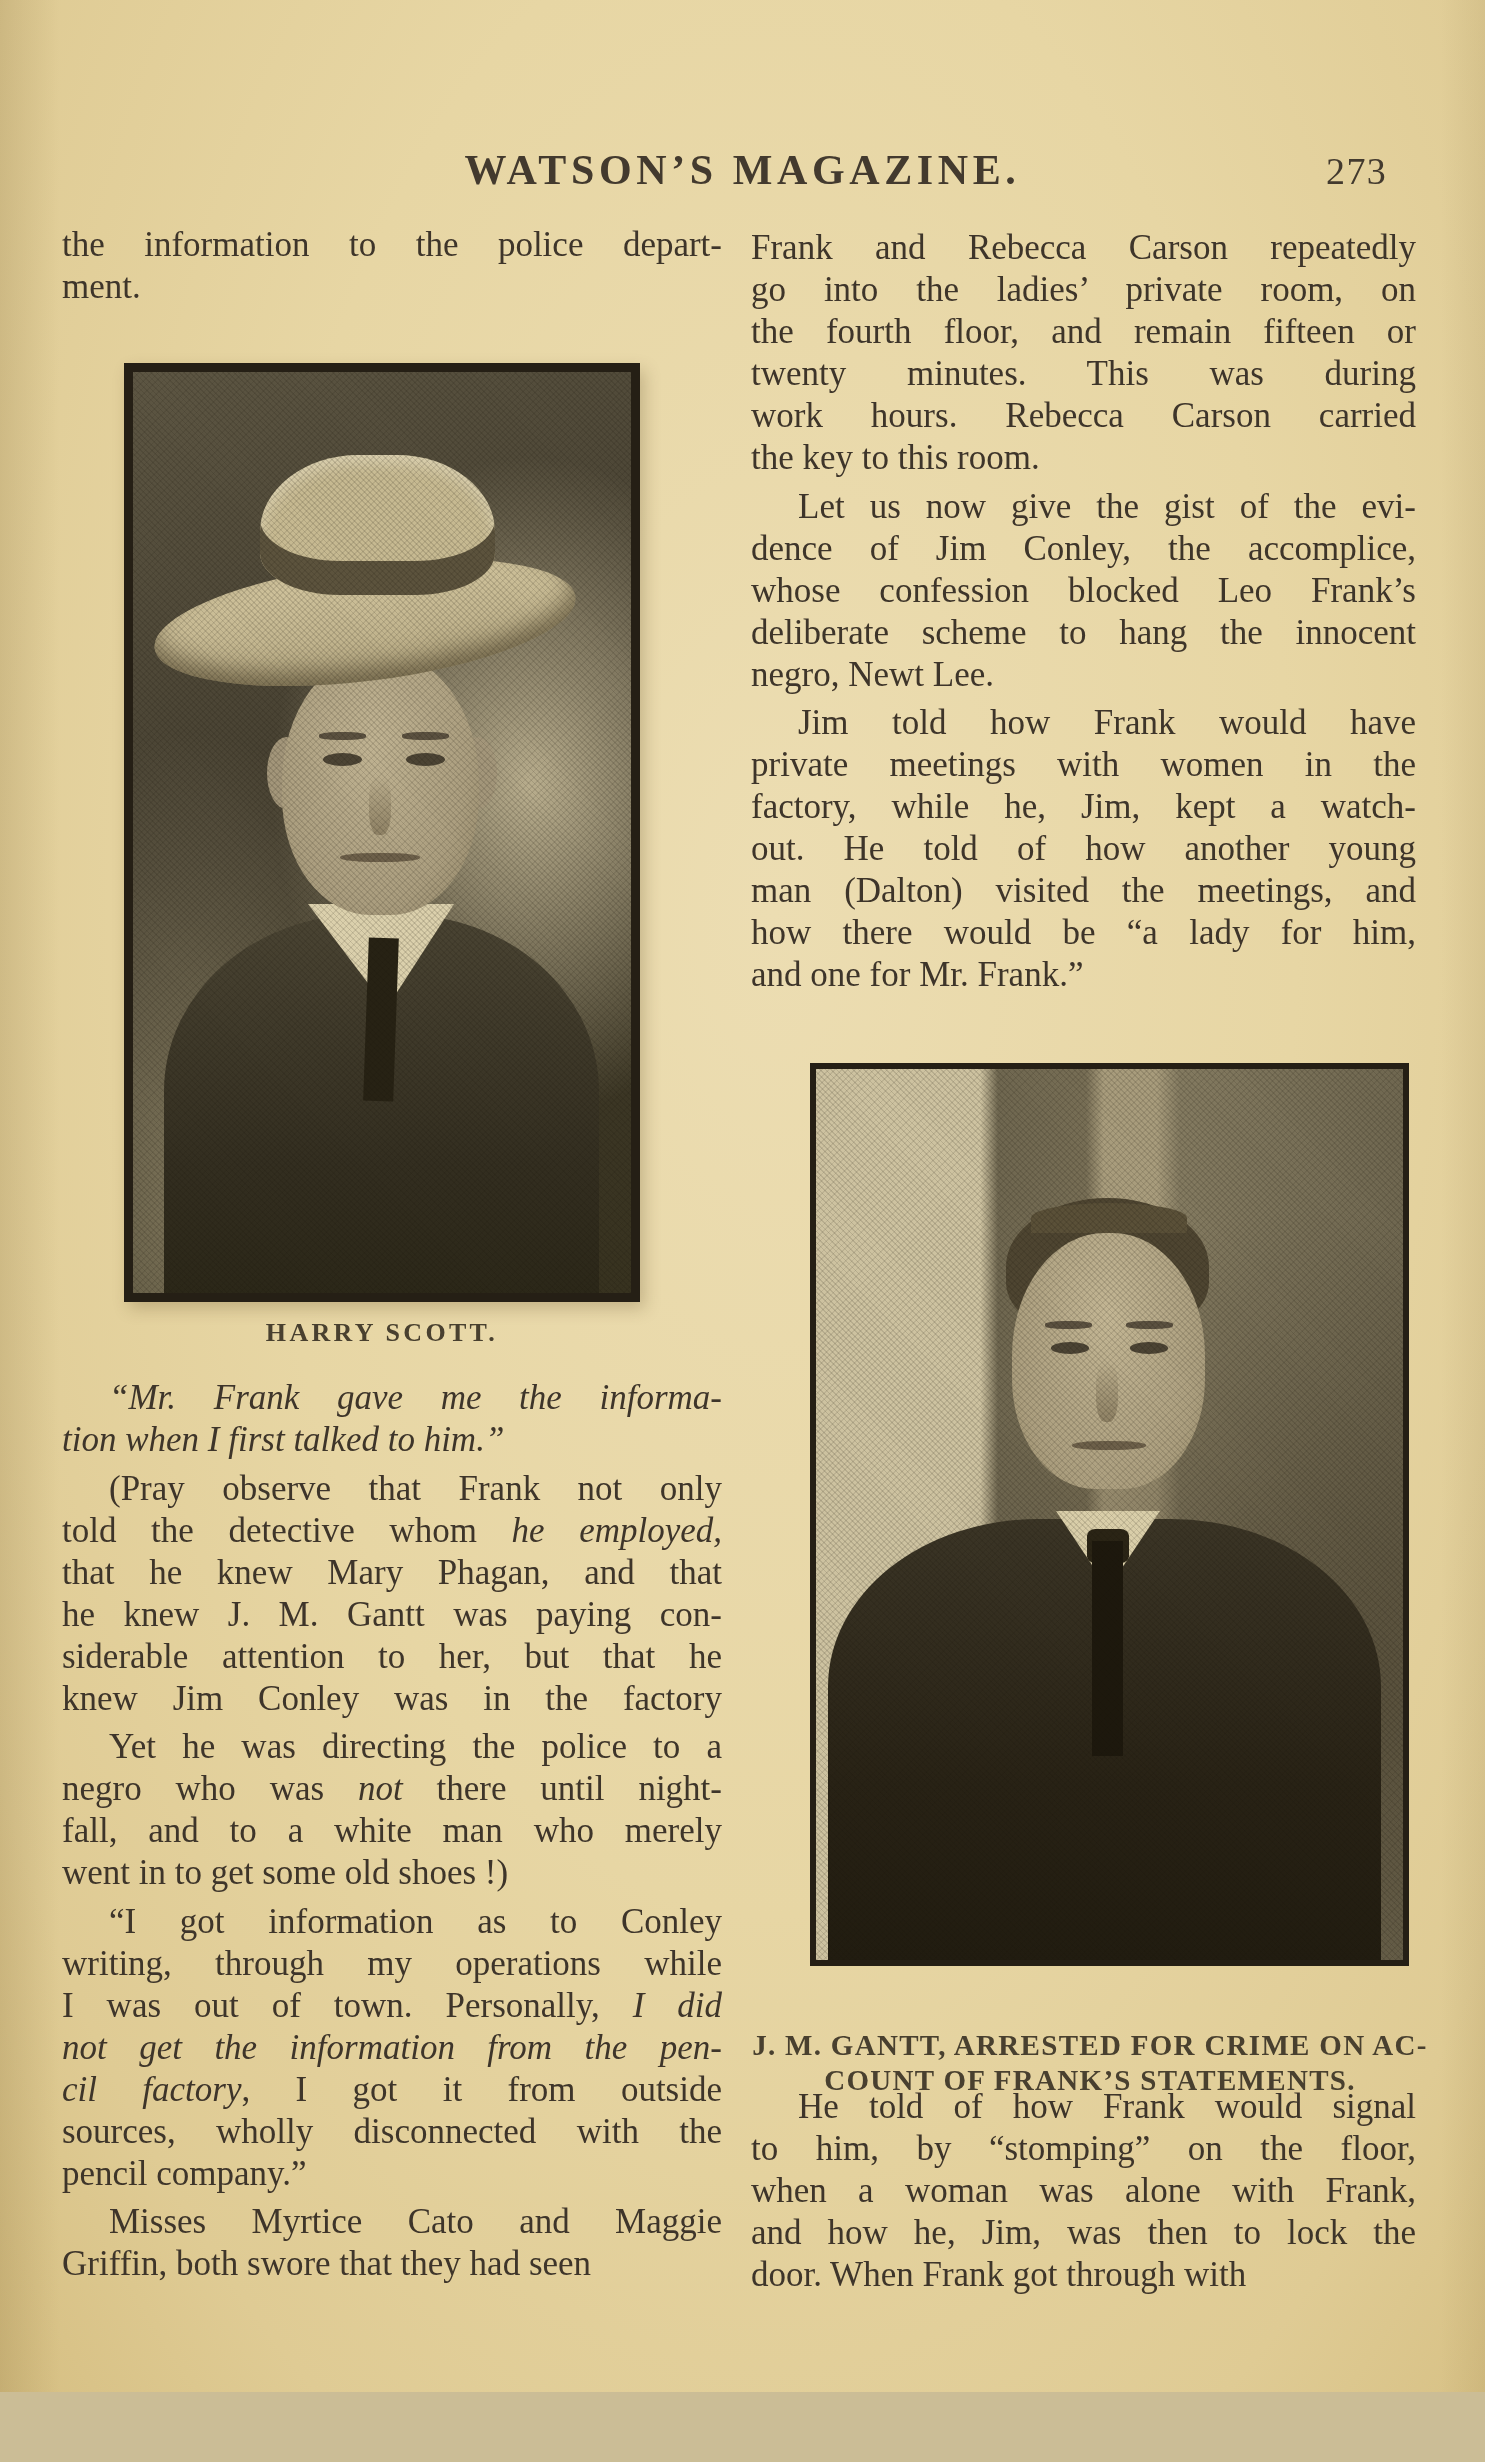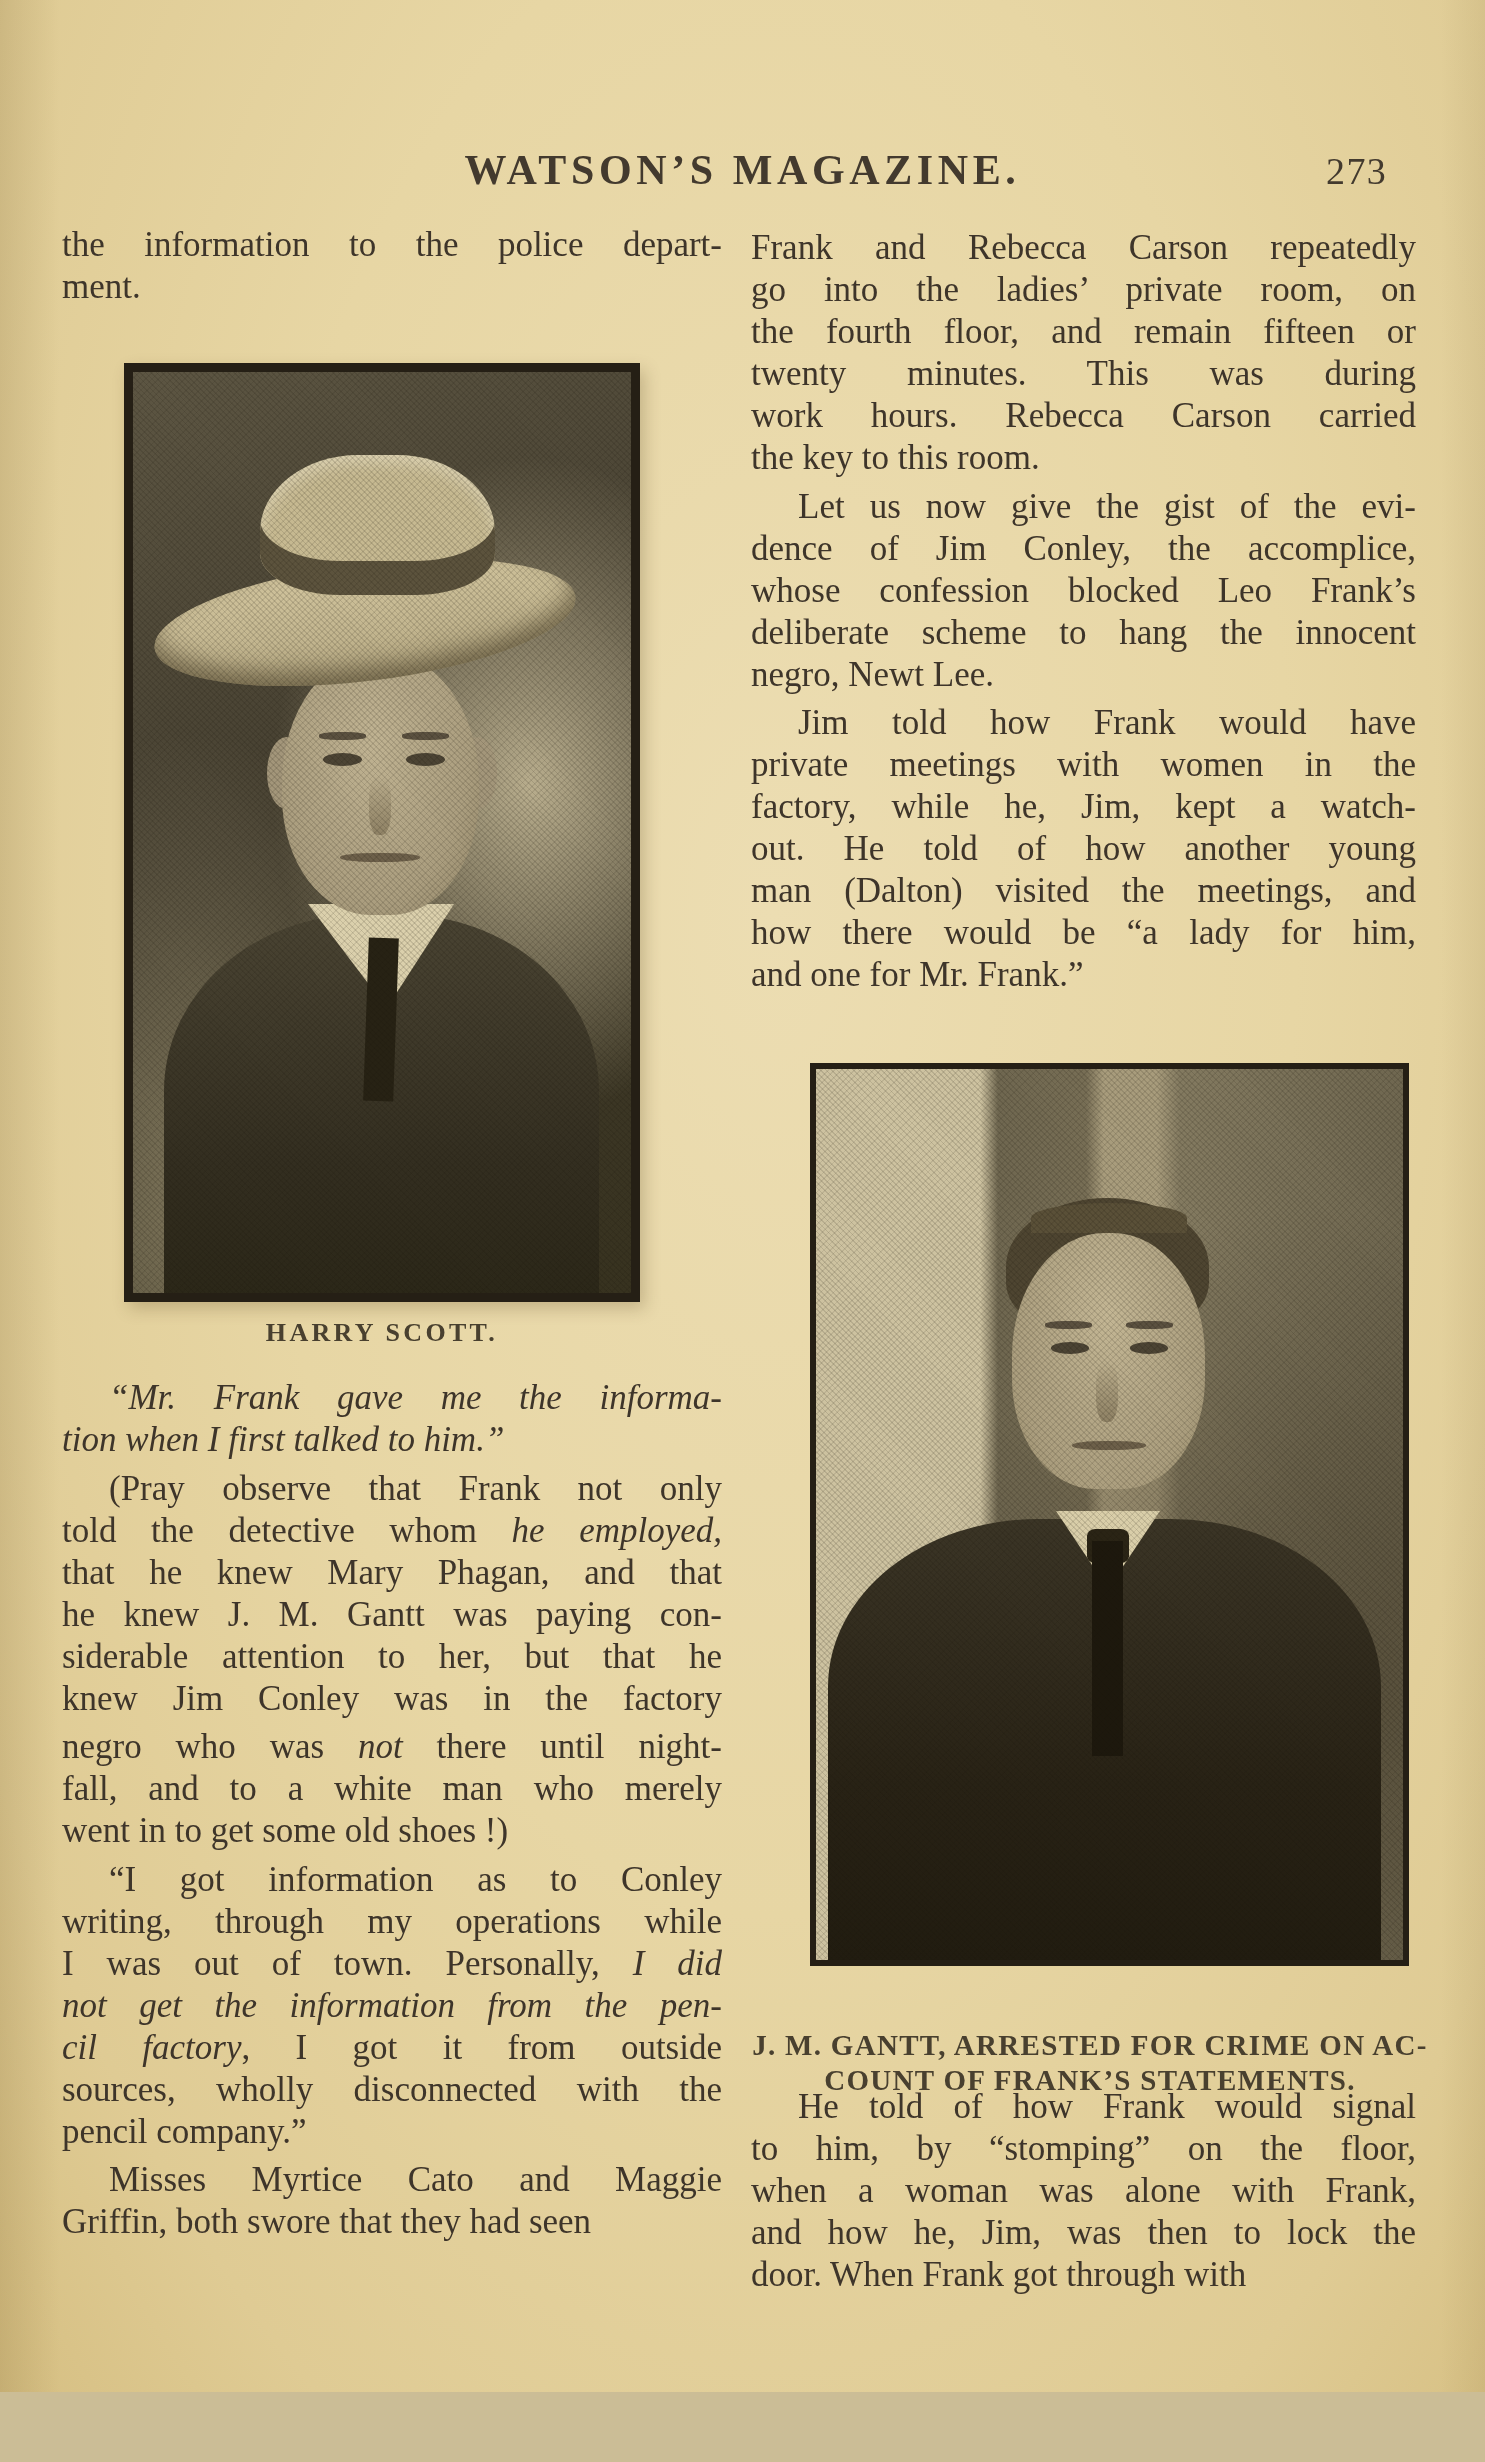--- a/index.html
+++ b/index.html
@@ -164,20 +164,21 @@
       </div>
       <div class="para">
         <div class="tline indent"><span>(Pray observe that Frank not only</span></div>
         <div class="tline"><span>told the detective whom </span><span class="it">he employed,</span></div>
         <div class="tline"><span>that he knew Mary Phagan, and that</span></div>
         <div class="tline"><span>he knew J. M. Gantt was paying con-</span></div>
         <div class="tline"><span>siderable attention to her, but that he</span></div>
         <div class="tline"><span>knew Jim Conley was in the factory</span></div>
       </div>
       <div class="para">
+        <div class="tline indent"><span>Yet he was directing the police to a</span></div>
         <div class="tline"><span>negro who was </span><span class="it">not</span><span> there until night-</span></div>
         <div class="tline"><span>fall, and to a white man who merely</span></div>
         <div class="tline last"><span>went in to get some old shoes !)</span></div>
       </div>
       <div class="para">
         <div class="tline indent"><span>“I got information as to Conley</span></div>
         <div class="tline"><span>writing, through my operations while</span></div>
         <div class="tline"><span>I was out of town.  Personally, </span><span class="it">I did</span></div>
         <div class="tline"><span class="it">not get the information from the pen-</span></div>
         <div class="tline"><span class="it">cil factory</span><span>, I got it from outside</span></div>

